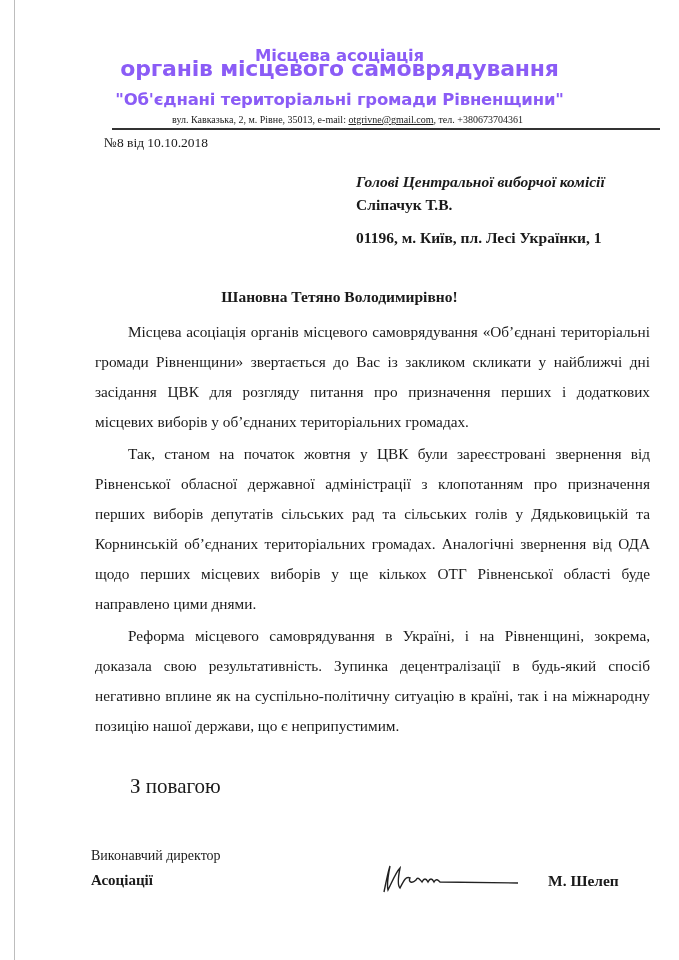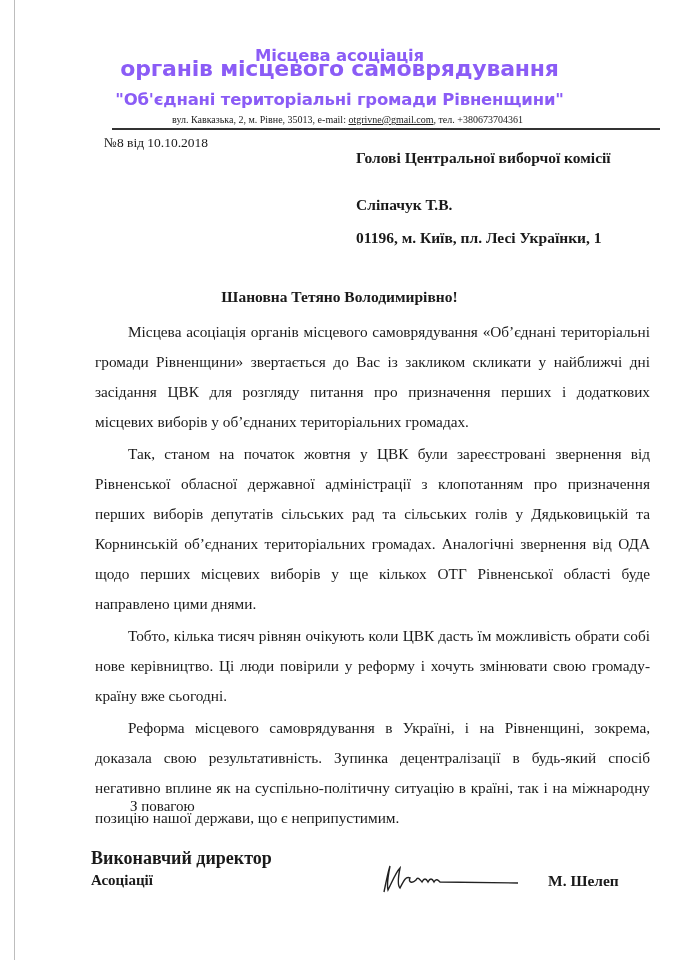--- a/index.html
+++ b/index.html
@@ -7,27 +7,27 @@
   .edge { position:absolute; left:14px; top:0; width:1px; height:960px; background:#bdbdbd; }
   .hdr { position:absolute; left:0; width:679px; text-align:center; font-family:"DejaVu Sans", sans-serif; font-weight:bold; color:#8b5cf6; letter-spacing:-0.2px; }
   .h1 { top:46px; font-size:16.5px; }
   .h2 { top:56px; font-size:22px; }
   .h3 { top:90px; font-size:16.5px; }
   .contact { position:absolute; top:114px; left:172px; font-size:10px; color:#222; white-space:nowrap; }
   .contact .mail { text-decoration:underline; }
   .rule { position:absolute; top:128px; left:112px; width:548px; height:2px; background:#333; }
   .num { position:absolute; top:135px; left:104px; font-size:13.5px; }
   .addr { position:absolute; left:356px; font-weight:bold; font-size:15.5px; white-space:nowrap; }
-  .a1 { top:149px; } .a2 { top:196px; } .a3 { top:229px; }
+  .a1 { top:173px;font-style:italic; } .a2 { top:196px; } .a3 { top:229px; }
   .salut { position:absolute; top:288px; left:0; width:679px; text-align:center; font-weight:bold; font-size:15.5px; box-sizing:border-box; }
   .body { position:absolute; top:317px; left:95px; width:555px; font-size:15.3px; line-height:30px; text-align:justify; }
   .body p { margin:0 0 0 0; text-indent:33px; }
   .body p.gap { margin-top:2px; }
-  .regards { position:absolute; top:798px; left:130px; font-size:15px; }
-  .sig1 { position:absolute; top:848px; left:91px; font-weight:bold; font-size:18px; }
+  .regards { position:absolute; top:774px; left:130px; font-size:21px; }
+  .sig1 { position:absolute; top:848px; left:91px; font-weight:normal; font-size:14px; }
   .sig2 { position:absolute; top:872px; left:91px; font-weight:bold; font-size:15px; }
   .signature { position:absolute; top:860px; left:378px; width:150px; height:36px; }
   .signame { position:absolute; top:872px; left:548px; font-weight:bold; font-size:15.5px; }
 </style>
 </head>
 <body>
 
 <div class="edge"></div>
 
 <div class="hdr h1">Місцева асоціація</div>
@@ -43,21 +43,20 @@
 
 <div class="addr a1">Голові Центральної виборчої комісії</div>
 <div class="addr a2">Сліпачук Т.В.</div>
 <div class="addr a3">01196, м. Київ, пл. Лесі Українки, 1</div>
 
 <div class="salut">Шановна Тетяно Володимирівно!</div>
 
 <div class="body">
   <p>Місцева асоціація органів місцевого самоврядування «Об’єднані територіальні громади Рівненщини» звертається до Вас із закликом скликати у найближчі дні засідання ЦВК для розгляду питання про призначення перших і додаткових місцевих виборів у об’єднаних територіальних громадах.</p>
   <p class="gap">Так, станом на початок жовтня у ЦВК були зареєстровані звернення від Рівненської обласної державної адміністрації з клопотанням про призначення перших виборів депутатів сільських рад та сільських голів у Дядьковицькій та Корнинській об’єднаних територіальних громадах. Аналогічні звернення від ОДА щодо перших місцевих виборів у ще кількох ОТГ Рівненської області буде направлено цими днями.</p>
-  <p class="gap">Тобто, кілька тисяч рівнян очікують коли ЦВК дасть їм можливість обрати собі нове керівництво. Ці люди повірили у реформу і хочуть змінювати свою громаду-країну вже сьогодні.</p>
   <p class="gap">Реформа місцевого самоврядування в Україні, і на Рівненщині, зокрема, доказала свою результативність. Зупинка децентралізації в будь-який спосіб негативно вплине як на суспільно-політичну ситуацію в країні, так і на міжнародну позицію нашої держави, що є неприпустимим.</p>
 </div>
 
 <div class="regards">З повагою</div>
 <div class="sig1">Виконавчий директор</div>
 <div class="sig2">Асоціації</div>
 
 <svg class="signature" viewBox="0 0 150 36">
   <path d="M6 32 C8 22 10 12 12 6 M12 6 C10 16 9 26 10 30 C14 22 18 12 22 8 C20 18 20 26 22 28 C26 20 28 16 32 18 C30 22 34 24 38 20 C40 16 42 20 44 22 C46 18 48 18 50 22 C52 18 54 18 56 22 C58 18 60 20 62 22 L140 23" stroke="#222" stroke-width="1.4" fill="none"></path>
 </svg>

